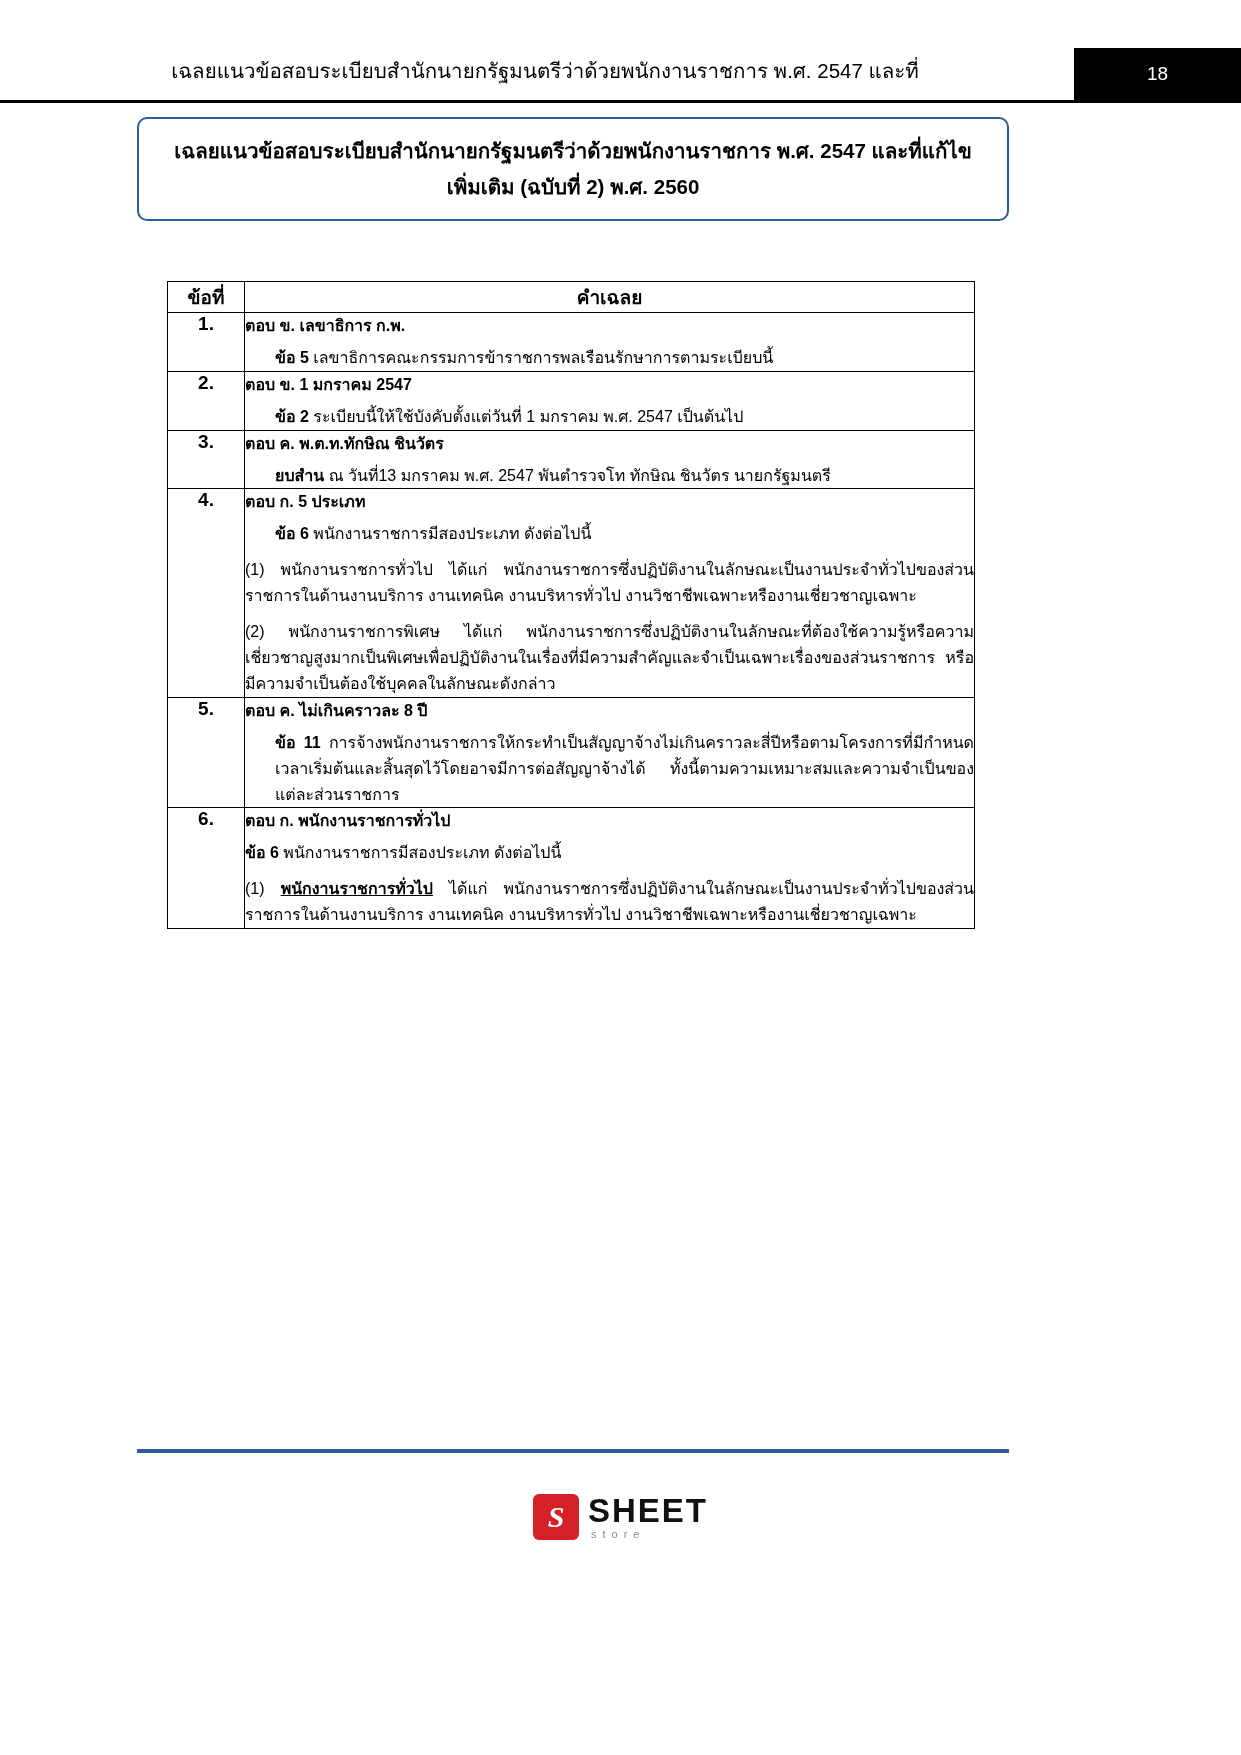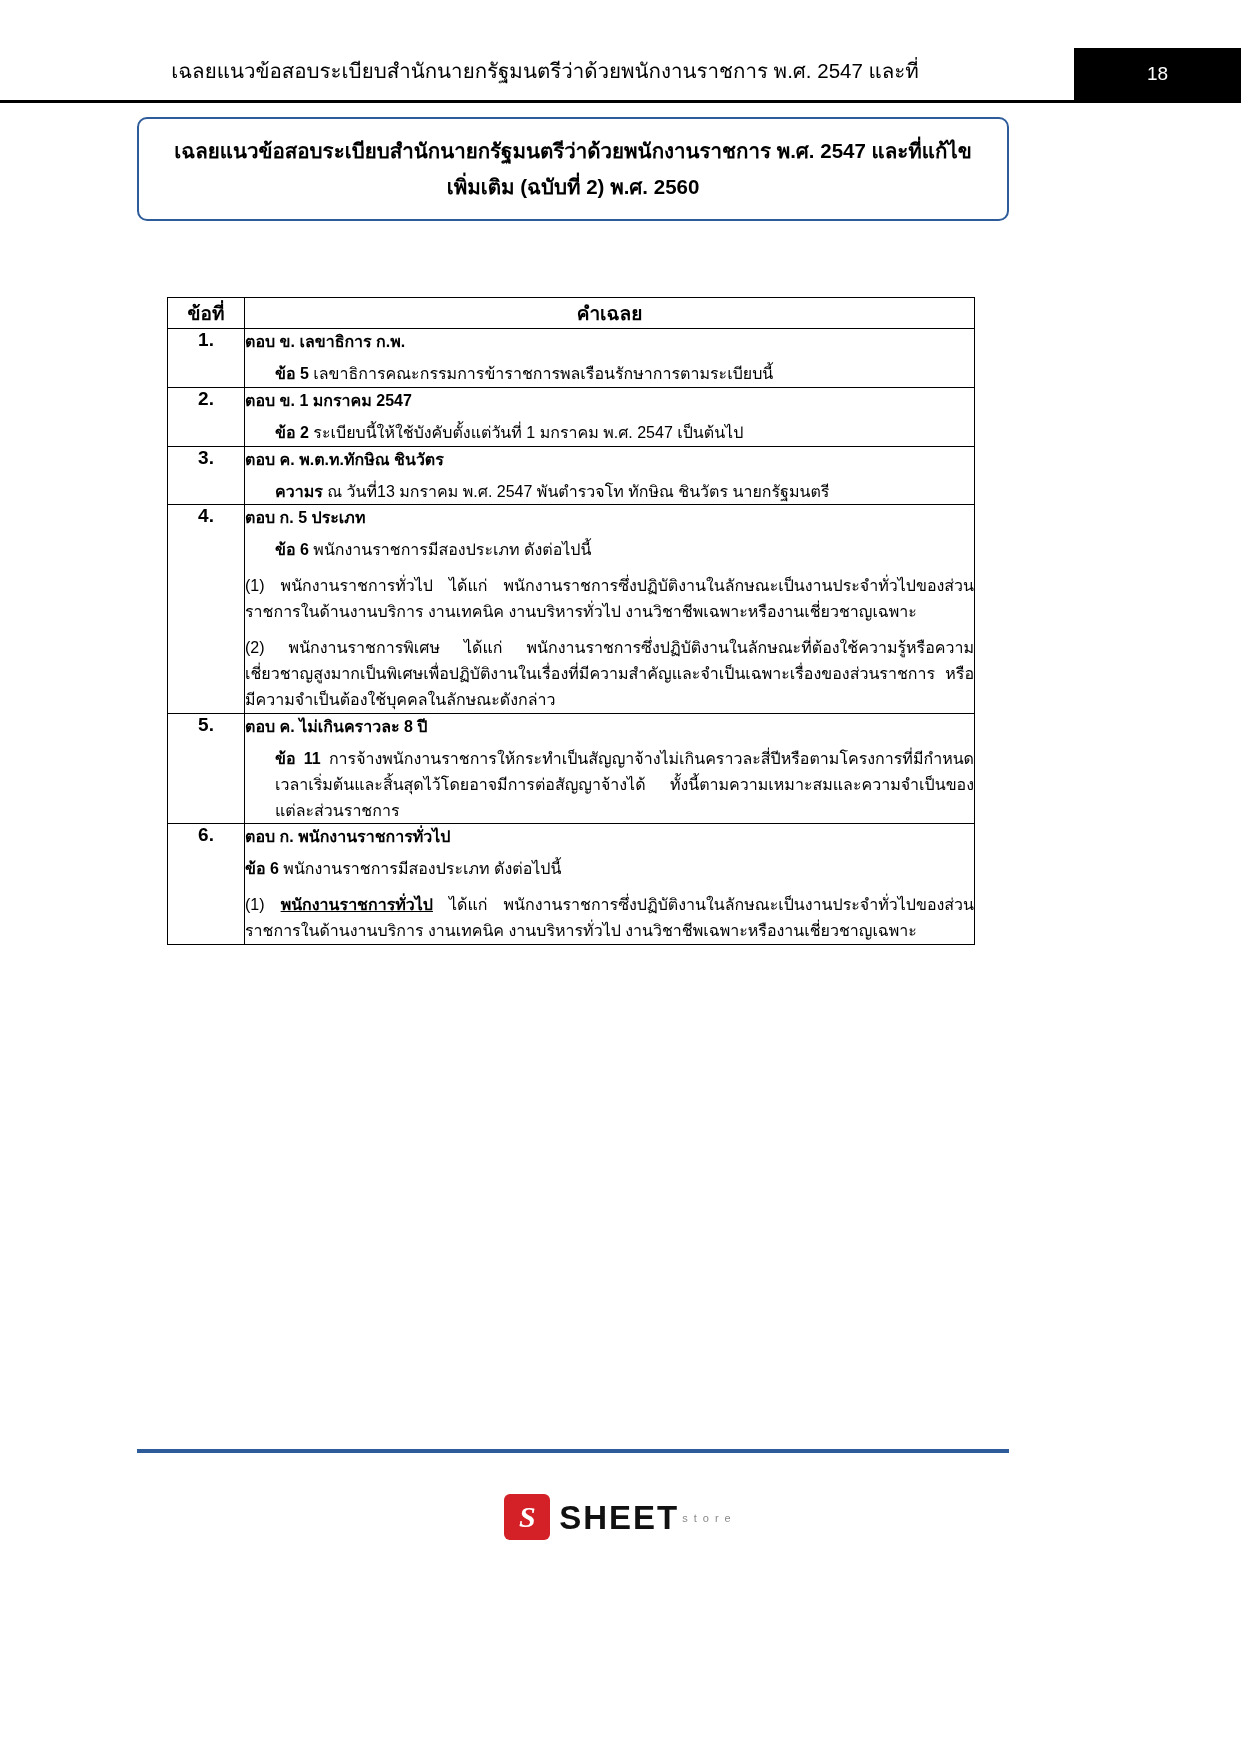--- a/index.html
+++ b/index.html
@@ -88,21 +88,21 @@
     font-weight: bold;
     text-align: center;
     line-height: 1.75;
     padding: 12px 26px;
   }
 
   
   .answer-table {
     position: absolute;
     left: 167px;
-    top: 297px;
+    top: 281px;
     width: 807px;
     border-collapse: collapse;
     table-layout: fixed;
   }
   .answer-table td, .answer-table th {
     border: 1.4px solid #000000;
     vertical-align: top;
     padding: 0;
   }
   .col-no { width: 77px; }
@@ -169,22 +169,22 @@
     font-size: 30px;
     font-weight: bold;
     font-style: italic;
     display: flex;
     align-items: center;
     justify-content: center;
     font-family: "Liberation Serif", serif;
   }
   .logo-text {
     display: flex;
+    flex-direction: column;
     line-height: 1;
-    align-items: center;
   }
   .logo-sheet {
     font-size: 33px;
     font-weight: bold;
     letter-spacing: 2px;
     color: #111111;
   }
   .logo-store {
     font-size: 11px;
     letter-spacing: 6px;
@@ -232,21 +232,21 @@
           <td class="no-cell">2.</td>
           <td class="body-cell">
             <div class="ans-line">ตอบ ข.  1 มกราคม 2547</div>
             <div class="para first indent"><b>ข้อ 2</b><span> ระเบียบนี้ให้ใช้บังคับตั้งแต่วันที่ 1 มกราคม พ.ศ. 2547  เป็นต้นไป</span></div>
           </td>
         </tr>
         <tr>
           <td class="no-cell">3.</td>
           <td class="body-cell">
             <div class="ans-line">ตอบ ค.  พ.ต.ท.ทักษิณ ชินวัตร</div>
-            <div class="para first indent"><b>ความร</b><span> ณ วันที่13  มกราคม พ.ศ. 2547  พันตำรวจโท ทักษิณ ชินวัตร นายกรัฐมนตรี</span></div>
+            <div class="para first indent"><b>ยบสำน</b><span> ณ วันที่13  มกราคม พ.ศ. 2547  พันตำรวจโท ทักษิณ ชินวัตร นายกรัฐมนตรี</span></div>
           </td>
         </tr>
         <tr>
           <td class="no-cell">4.</td>
           <td class="body-cell">
             <div class="ans-line">ตอบ ก. 5 ประเภท</div>
             <div class="para first indent"><b>ข้อ 6</b><span> พนักงานราชการมีสองประเภท ดังต่อไปนี้</span></div>
             <div class="para"><span>(1) พนักงานราชการทั่วไป ได้แก่ พนักงานราชการซึ่งปฏิบัติงานในลักษณะเป็นงานประจำทั่วไปของส่วนราชการในด้านงานบริการ งานเทคนิค งานบริหารทั่วไป งานวิชาชีพเฉพาะหรืองานเชี่ยวชาญเฉพาะ</span></div>
             <div class="para"><span>(2) พนักงานราชการพิเศษ ได้แก่ พนักงานราชการซึ่งปฏิบัติงานในลักษณะที่ต้องใช้ความรู้หรือความเชี่ยวชาญสูงมากเป็นพิเศษเพื่อปฏิบัติงานในเรื่องที่มีความสำคัญและจำเป็นเฉพาะเรื่องของส่วนราชการ หรือมีความจำเป็นต้องใช้บุคคลในลักษณะดังกล่าว</span></div>
           </td>

